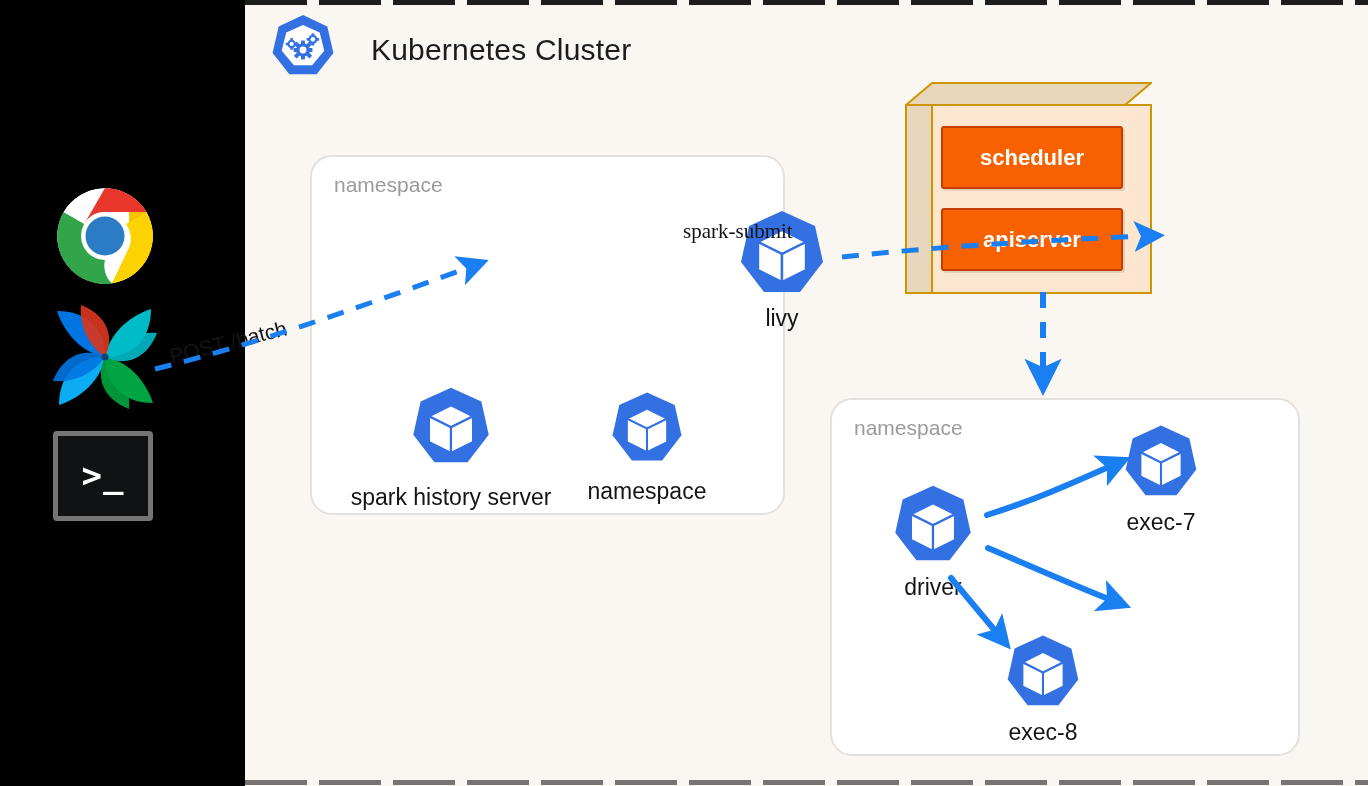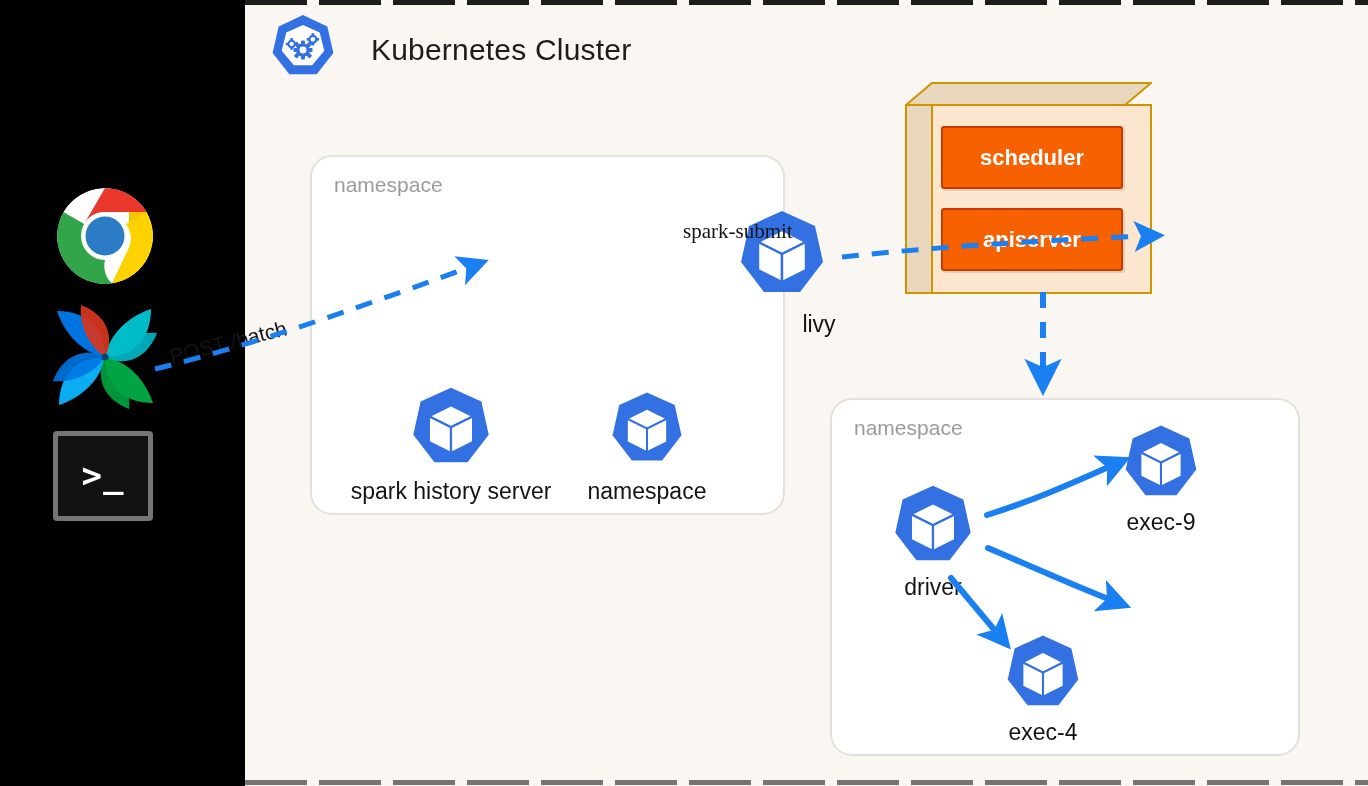--- a/index.html
+++ b/index.html
@@ -248,33 +248,33 @@
 
     <div class="pod" style="left:487px; top:208px; width:100px; height:100px;">
       <svg viewBox="0 0 100 100" width="100" height="100">
         <polygon points="50,3 83,18 91,54 68,84 32,84 9,54 17,18" fill="#3371e3"></polygon>
         <g fill="#ffffff" stroke="#3371e3" stroke-width="2.4" stroke-linejoin="round">
           <polygon points="50,22 74,34 50,46 26,34"></polygon>
           <polygon points="26,34 50,46 50,74 26,62"></polygon>
           <polygon points="74,34 74,62 50,74 50,46"></polygon>
         </g>
       </svg>
-      <div class="pod-label" style="top:103px;margin-left:37px;">livy</div>
+      <div class="pod-label" style="top:97px;">livy</div>
     </div>
 
     <div class="pod" style="left:160px; top:385px; width:92px; height:92px;">
       <svg viewBox="0 0 100 100" width="92" height="92">
         <polygon points="50,3 83,18 91,54 68,84 32,84 9,54 17,18" fill="#3371e3"></polygon>
         <g fill="#ffffff" stroke="#3371e3" stroke-width="2.4" stroke-linejoin="round">
           <polygon points="50,22 74,34 50,46 26,34"></polygon>
           <polygon points="26,34 50,46 50,74 26,62"></polygon>
           <polygon points="74,34 74,62 50,74 50,46"></polygon>
         </g>
       </svg>
-      <div class="pod-label" style="top:93px;">spark history server</div>
+      <div class="pod-label" style="top:99px;">spark history server</div>
     </div>
 
     <div class="pod" style="left:360px; top:390px; width:84px; height:84px;">
       <svg viewBox="0 0 100 100" width="84" height="84">
         <polygon points="50,3 83,18 91,54 68,84 32,84 9,54 17,18" fill="#3371e3"></polygon>
         <g fill="#ffffff" stroke="#3371e3" stroke-width="2.4" stroke-linejoin="round">
           <polygon points="50,22 74,34 50,46 26,34"></polygon>
           <polygon points="26,34 50,46 50,74 26,62"></polygon>
           <polygon points="74,34 74,62 50,74 50,46"></polygon>
         </g>
@@ -314,34 +314,34 @@
 
     <div class="pod" style="left:873px; top:423px; width:86px; height:86px;">
       <svg viewBox="0 0 100 100" width="86" height="86">
         <polygon points="50,3 83,18 91,54 68,84 32,84 9,54 17,18" fill="#3371e3"></polygon>
         <g fill="#ffffff" stroke="#3371e3" stroke-width="2.4" stroke-linejoin="round">
           <polygon points="50,22 74,34 50,46 26,34"></polygon>
           <polygon points="26,34 50,46 50,74 26,62"></polygon>
           <polygon points="74,34 74,62 50,74 50,46"></polygon>
         </g>
       </svg>
-      <div class="pod-label" style="top:86px;">exec-9</div>
+      <div class="pod-label" style="top:86px;">exec-7</div>
     </div>
 
 
     <div class="pod" style="left:755px; top:633px; width:86px; height:86px;">
       <svg viewBox="0 0 100 100" width="86" height="86">
         <polygon points="50,3 83,18 91,54 68,84 32,84 9,54 17,18" fill="#3371e3"></polygon>
         <g fill="#ffffff" stroke="#3371e3" stroke-width="2.4" stroke-linejoin="round">
           <polygon points="50,22 74,34 50,46 26,34"></polygon>
           <polygon points="26,34 50,46 50,74 26,62"></polygon>
           <polygon points="74,34 74,62 50,74 50,46"></polygon>
         </g>
       </svg>
-      <div class="pod-label" style="top:86px;">exec-4</div>
+      <div class="pod-label" style="top:86px;">exec-8</div>
     </div>
 
     <svg id="edges">
       <defs>
         <marker id="ah-dash" markerWidth="7" markerHeight="7" refX="2.2" refY="3.5" orient="auto" markerUnits="strokeWidth">
           <path d="M0,0.4 L6.2,3.5 L0,6.6 L1.4,3.5 Z" fill="#1a7ff0"></path>
         </marker>
         <marker id="ah-solid" markerWidth="6.2" markerHeight="6.2" refX="2.0" refY="3.1" orient="auto" markerUnits="strokeWidth">
           <path d="M0,0.3 L5.6,3.1 L0,5.9 L1.3,3.1 Z" fill="#1a7ff0"></path>
         </marker>

